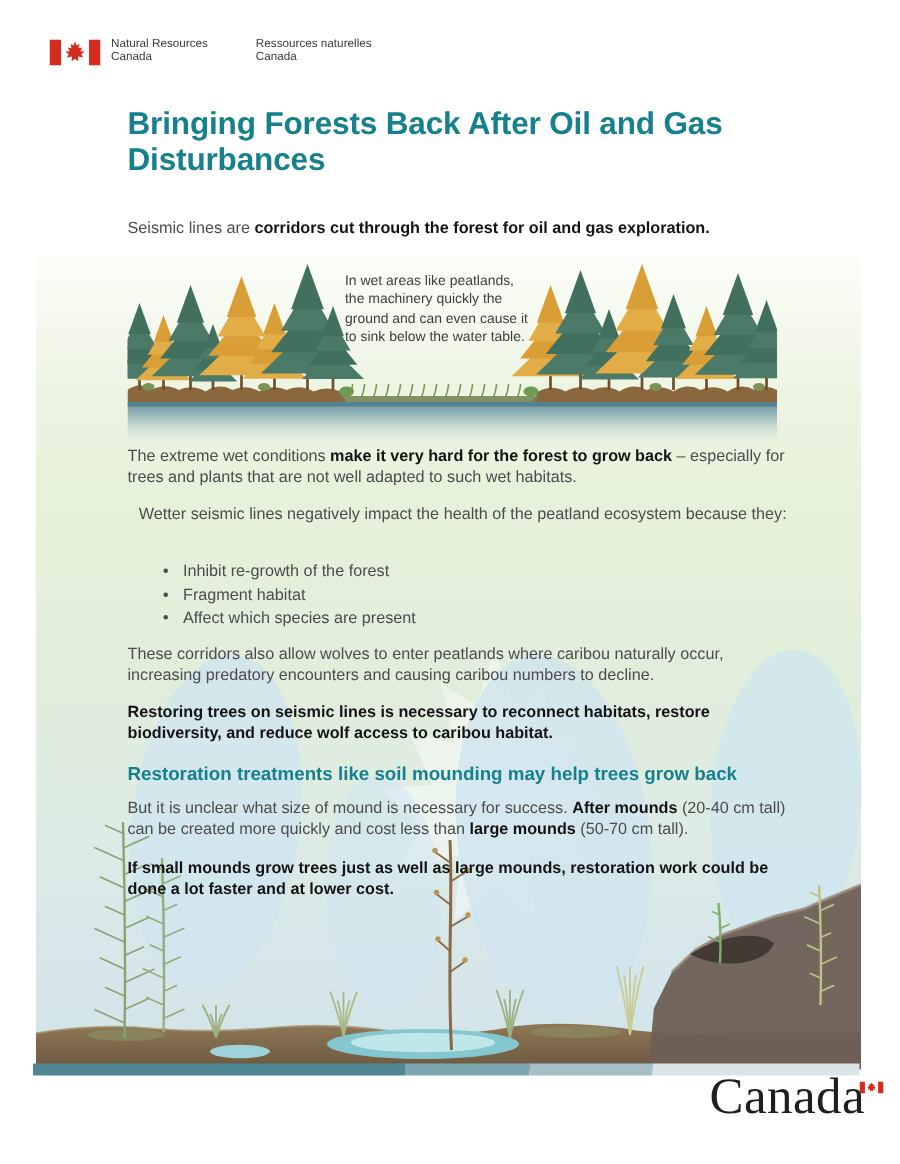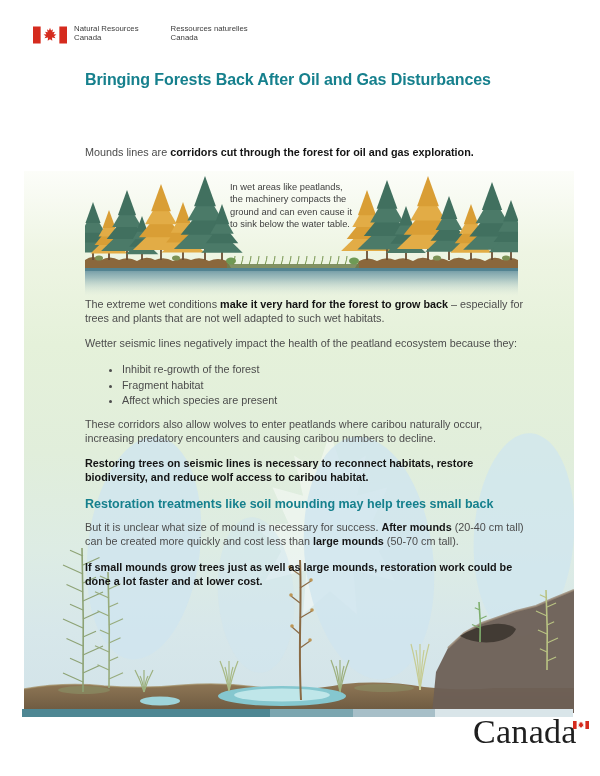--- a/index.html
+++ b/index.html
@@ -10,21 +10,21 @@
   .page { position:absolute; inset:0; width:600px; height:776px; }
 
   
   .gov-header { position:absolute; left:33px; top:24px; display:flex; align-items:flex-start; }
   .gov-flag { width:34px; height:18px; margin-top:2px; }
   .dept { font-size:7.8px; line-height:9px; color:#3c3c3c; margin-left:7px; }
   .dept-fr { margin-left:32px; }
 
   
   .title { position:absolute; left:85px; top:71px; width:470px;
-           font-size:16px; font-weight:bold; color:var(--accent); letter-spacing:-0.1px; }
+           font-size:21px; font-weight:bold; color:var(--accent); letter-spacing:-0.1px; }
   .subtitle { position:absolute; left:85px; top:92px; width:470px;
               font-size:10.5px; color:#5a5a5a; }
 
   .h2 { font-size:12.5px; font-weight:bold; color:var(--accent); }
   .h2-abs1 { position:absolute; left:85px; top:119px; width:460px; }
 
   .body-text { font-size:10.8px; line-height:14px; color:var(--body); }
   .b { font-weight:bold; color:var(--bold); }
 
   .p-intro { position:absolute; left:85px; top:145px; width:460px; }
@@ -35,21 +35,21 @@
 
   .top-illo { position:absolute; left:61px; top:5px; width:433px; height:122px; }
   .illo-caption { position:absolute; left:206px; top:10px; width:124px;
                   font-size:9.3px; line-height:12.4px; color:#3d3d3d; }
 
   .watermark-leaf { position:absolute; left:216px; top:257px; width:180px; height:212px; }
   .bottom-illo { position:absolute; left:0px; top:249px; width:550px; height:293px; }
 
   
   .col { position:absolute; left:85px; top:297px; width:447px; z-index:3; }
-  .mb8 { margin-bottom:12px; } .mb9 { margin-bottom:9px; } .mb11 { margin-bottom:11px; }
+  .mb8 { margin-bottom:24px;text-align:center; } .mb9 { margin-bottom:9px; } .mb11 { margin-bottom:11px; }
   .mb12 { margin-bottom:12px; } .mb13 { margin-bottom:13px; }
   .col ul { padding-left:37px; margin-bottom:8px; list-style:disc; }
   .col li { font-size:10.8px; line-height:15.5px; color:var(--body); }
 
   
   .stripe { position:absolute; left:22px; top:709px; width:551px; height:8px; display:flex; }
   .stripe span { display:block; height:8px; }
   .wordmark { position:absolute; left:473px; top:712px; width:120px; height:44px; }
   .wordmark .wm-text { font-family:"Liberation Serif",serif; font-size:34px; line-height:40px; color:#1f1f1f; letter-spacing:0.3px; }
   .wordmark .wm-flag { position:absolute; top:9px; right:4px; width:16px; height:8px; }
@@ -72,21 +72,21 @@
       <div>Canada</div>
     </div>
     <div class="dept dept-fr">
       <div>Ressources naturelles</div>
       <div>Canada</div>
     </div>
   </div>
 
   <div class="title">Bringing Forests Back After Oil and Gas Disturbances</div>
 
-  <p class="body-text p-intro"><span>Mounds lines are </span><span class="b">corridors cut through the forest for oil and gas exploration.</span></p>
+  <p class="body-text p-intro"><span>Seismic lines are </span><span class="b">corridors cut through the forest for oil and gas exploration.</span></p>
 
   <div class="band">
 
     <svg class="top-illo" viewBox="0 0 433 122">
       <defs>
         <linearGradient id="wg" x1="0" y1="0" x2="0" y2="1">
           <stop offset="0%" stop-color="#5d8b9a" stop-opacity="0.95"></stop>
           <stop offset="35%" stop-color="#7fa6ae" stop-opacity="0.7"></stop>
           <stop offset="100%" stop-color="#cfe0d7" stop-opacity="0"></stop>
         </linearGradient>
@@ -203,21 +203,21 @@
           <polygon points="407,32.52 384.38,60.6 429.62,60.6" fill="#41705f"></polygon>
           <polygon points="407,19.26 390.62,47.34 423.38,47.34" fill="#4b7a68"></polygon>
           <polygon points="407,6 396.86,34.08 417.14,34.08" fill="#41705f"></polygon>
           <line x1="426" y1="84" x2="426" y2="30" stroke="#6b4f33" stroke-width="1.8"></line>
           <polygon points="426,54.6 403.8,76.2 448.2,76.2" fill="#4b7a68"></polygon>
           <polygon points="426,44.400000000000006 408.6,66 443.4,66" fill="#41705f"></polygon>
           <polygon points="426,34.2 413.4,55.8 438.6,55.8" fill="#4b7a68"></polygon>
           <polygon points="426,24 418.2,45.599999999999994 433.8,45.599999999999994" fill="#41705f"></polygon>
         </g>
     </svg>
-    <div class="illo-caption">In wet areas like peatlands, the machinery compacts the ground and can even cause it to sink below the water table.</div>
+    <div class="illo-caption">In wet areas like peatlands, the machinery quickly the ground and can even cause it to sink below the water table.</div>
 
     <svg class="watermark-leaf" viewBox="0 0 180 212">
       <g transform="scale(1.8,2.12)">
         <path fill="#ffffff" opacity="0.42" d="M50 2 L57 20 L70 13 L65 32 L82 28 L73 45 L92 46 L77 58 L86 72 L63 67 L65 88 L50 77 L35 88 L37 67 L14 72 L23 58 L8 46 L27 45 L18 28 L35 32 L30 13 L43 20 Z"></path>
       </g>
     </svg>
 
     <svg class="bottom-illo" viewBox="0 0 550 293">
       <defs>
         <linearGradient id="gg" x1="0" y1="0" x2="0" y2="1">
@@ -336,21 +336,21 @@
   <div class="col">
     <p class="body-text mb11"><span>The extreme wet conditions </span><span class="b">make it very hard for the forest to grow back</span><span> – especially for trees and plants that are not well adapted to such wet habitats.</span></p>
     <p class="body-text mb8"><span>Wetter seismic lines negatively impact the health of the peatland ecosystem because they:</span></p>
     <ul>
         <li>Inhibit re-growth of the forest</li>
         <li>Fragment habitat</li>
         <li>Affect which species are present</li>
       </ul>
     <p class="body-text mb11"><span>These corridors also allow wolves to enter peatlands where caribou naturally occur, increasing predatory encounters and causing caribou numbers to decline.</span></p>
     <p class="body-text mb13"><span class="b">Restoring trees on seismic lines is necessary to reconnect habitats, restore biodiversity, and reduce wolf access to caribou habitat.</span></p>
-    <div class="h2 mb9">Restoration treatments like soil mounding may help trees small back</div>
+    <div class="h2 mb9">Restoration treatments like soil mounding may help trees grow back</div>
     <p class="body-text mb12"><span>But it is unclear what size of mound is necessary for success. </span><span class="b">After mounds</span><span> (20-40 cm tall) can be created more quickly and cost less than </span><span class="b">large mounds</span><span> (50-70 cm tall).</span></p>
     <p class="body-text"><span class="b">If small mounds grow trees just as well as large mounds, restoration work could be done a lot faster and at lower cost.</span></p>
   </div>
 
   <div class="stripe">
     <span style="width: 248px; background: rgb(78, 135, 147);"></span>
     <span style="width: 83px; background: rgb(124, 166, 176);"></span>
     <span style="width: 82px; background: rgb(167, 191, 200);"></span>
     <span style="width: 138px; background: rgb(217, 229, 233);"></span>
   </div>

